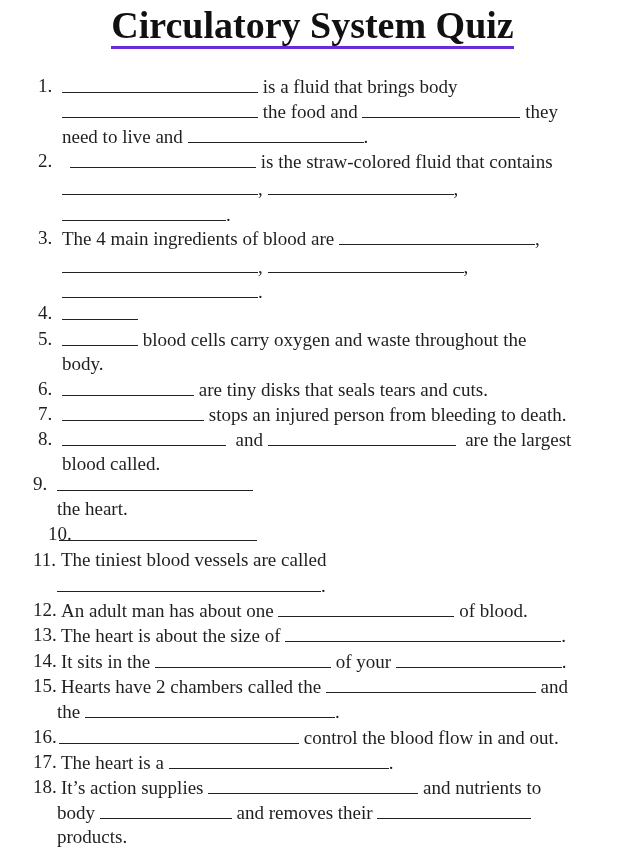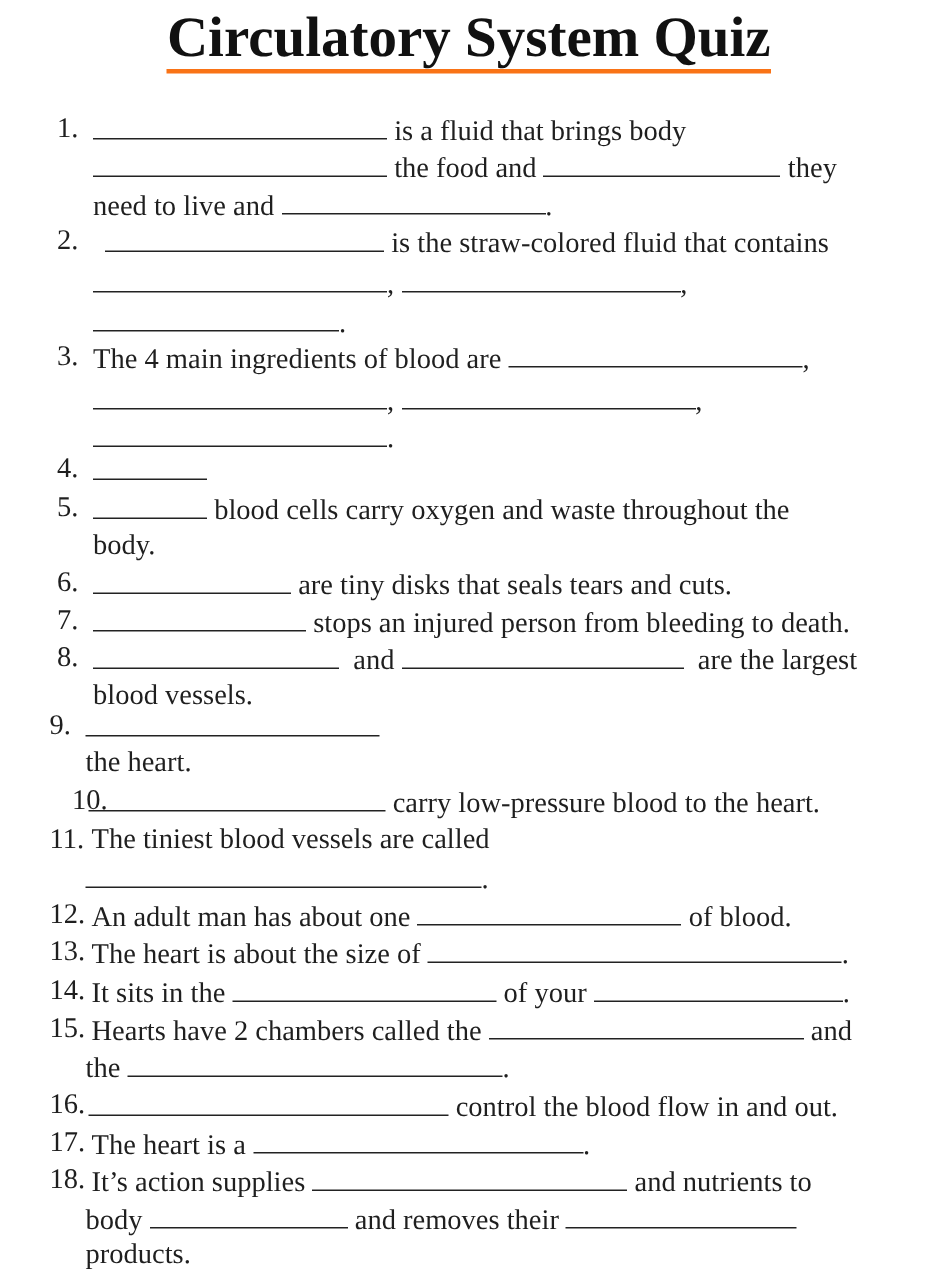--- a/index.html
+++ b/index.html
@@ -5,21 +5,21 @@
     html, body { margin: 0; padding: 0; }
     body {
       width: 625px; height: 850px; background: #ffffff; position: relative; overflow: hidden;
       font-family: "Liberation Serif", "DejaVu Serif", serif; color: #1a1a1a;
     }
     .title {
       position: absolute; left: 0; top: 2px; width: 625px; text-align: center;
       font-family: "Liberation Serif", serif; font-weight: bold; font-size: 38px; line-height: 46px;
       color: #111;
     }
-    .title span { border-bottom: 3px solid #f97316; padding-bottom: 0px; display: inline-block; line-height: 42px; }
+    .title span { border-bottom: 3px solid #6d28d9; padding-bottom: 0px; display: inline-block; line-height: 42px; }
     .line {
       position: absolute; font-size: 19px; line-height: 22px; white-space: nowrap; color: #1f1f1f;
     }
     .num { position: absolute; font-size: 19px; line-height: 22px; color: #1f1f1f; }
     .blank {
       display: inline-block; border-bottom: 1.3px solid #222; height: 17px; vertical-align: baseline;
     }
   </style>
 </head>
 <body>
@@ -49,28 +49,28 @@
 <div class="line" style="left:62px;top:353px"><span>body.</span></div>
 
 <div class="num" style="left:38px;top:378px">6.</div>
 <div class="line" style="left:62px;top:378px"><span class="blank" style="width:132px"></span><span> are tiny disks that seals tears and cuts.</span></div>
 
 <div class="num" style="left:38px;top:403px">7.</div>
 <div class="line" style="left:62px;top:403px"><span class="blank" style="width:142px"></span><span> stops an injured person from bleeding to death.</span></div>
 
 <div class="num" style="left:38px;top:428px">8.</div>
 <div class="line" style="left:62px;top:428px;white-space:pre"><span class="blank" style="width:164px"></span><span>  and </span><span class="blank" style="width:188px"></span><span>  are the largest</span></div>
-<div class="line" style="left:62px;top:453px"><span>blood vessels.</span></div>
+<div class="line" style="left:62px;top:453px"><span>blood called.</span></div>
 
 <div class="num" style="left:33px;top:473px">9.</div>
 <div class="line" style="left:57px;top:473px"><span class="blank" style="width:196px"></span></div>
 <div class="line" style="left:57px;top:498px"><span>the heart.</span></div>
 
 <div class="num" style="left:48px;top:523px">10.</div>
-<div class="line" style="left:59px;top:523px"><span class="blank" style="width:198px"></span><span> carry low-pressure blood to the heart.</span></div>
+<div class="line" style="left:59px;top:523px"><span class="blank" style="width:198px"></span></div>
 
 <div class="num" style="left:33px;top:549px">11.</div>
 <div class="line" style="left:61px;top:549px"><span>The tiniest blood vessels are called</span></div>
 <div class="line" style="left:57px;top:574px"><span class="blank" style="width:264px"></span><span>.</span></div>
 
 <div class="num" style="left:33px;top:599px">12.</div>
 <div class="line" style="left:61px;top:599px"><span>An adult man has about one </span><span class="blank" style="width:176px"></span><span> of blood.</span></div>
 
 <div class="num" style="left:33px;top:624px">13.</div>
 <div class="line" style="left:61px;top:624px"><span>The heart is about the size of </span><span class="blank" style="width:276px"></span><span>.</span></div>

